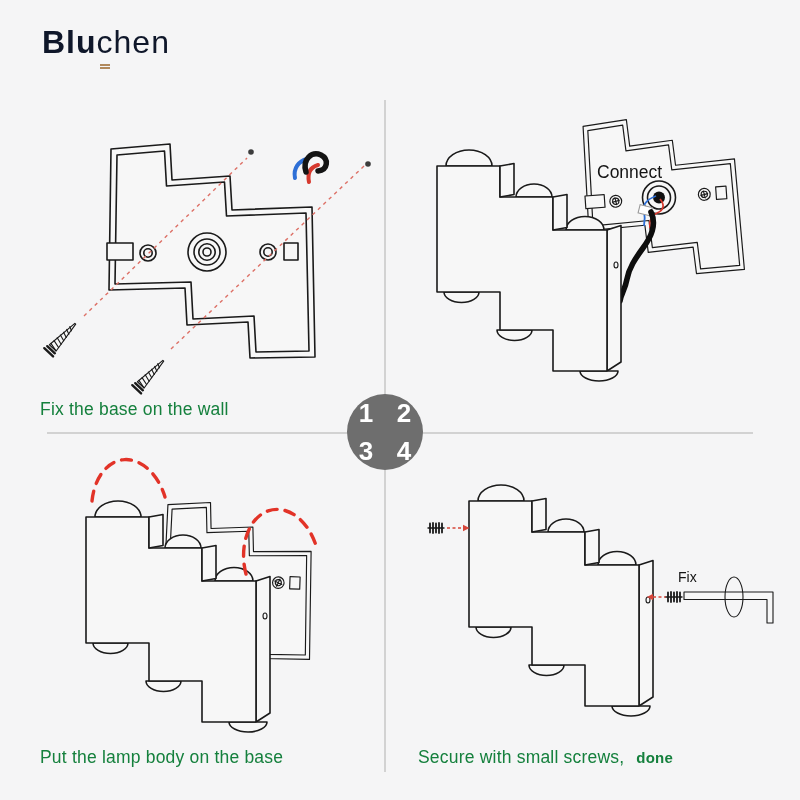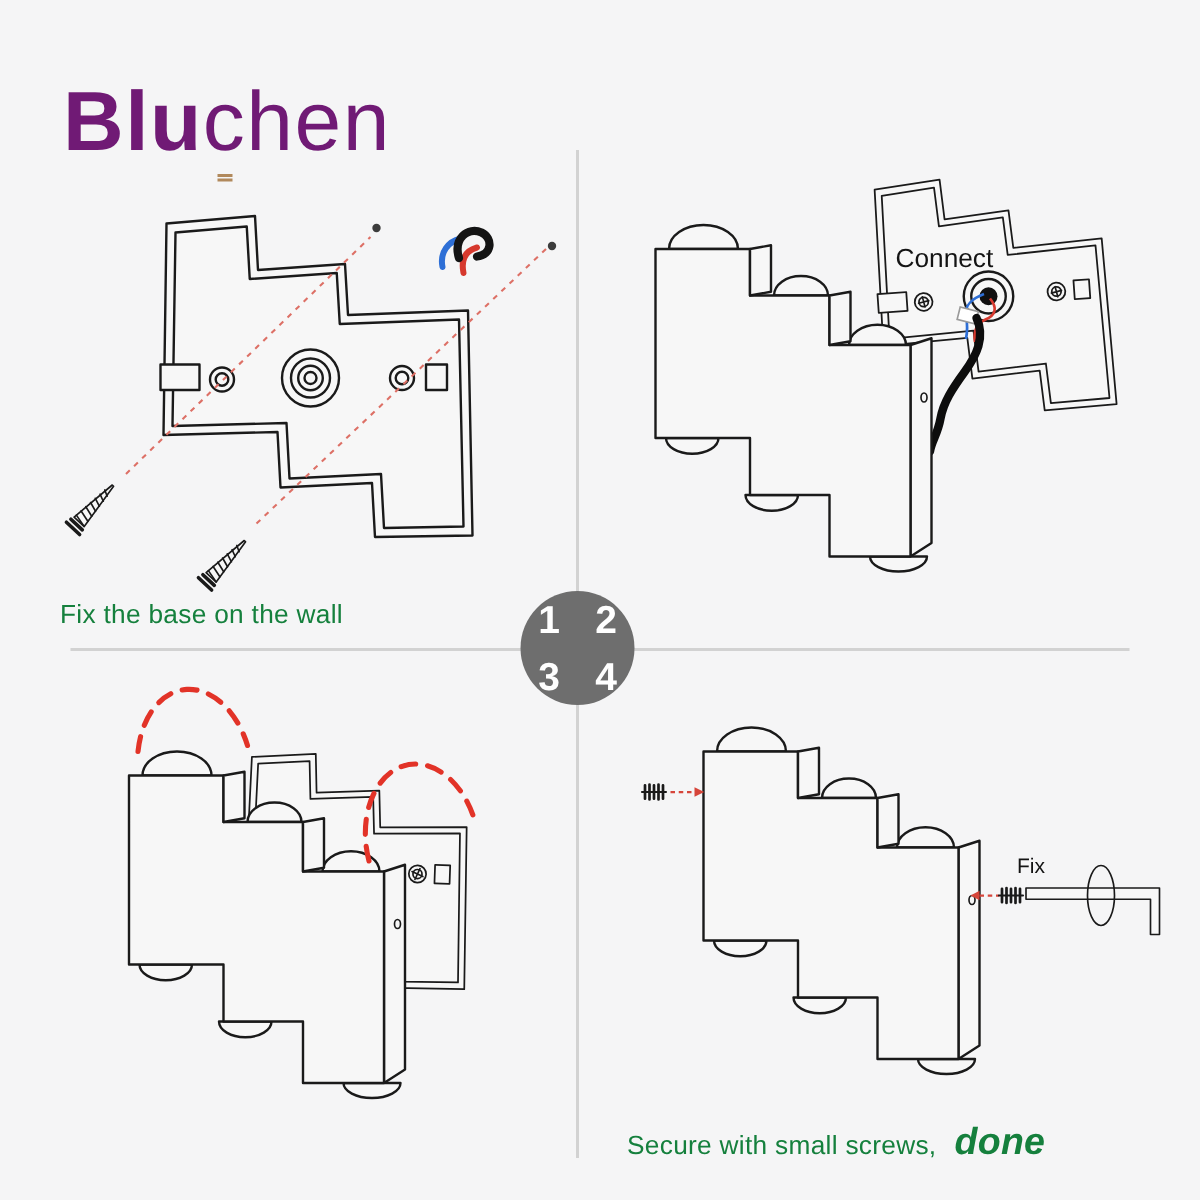--- a/index.html
+++ b/index.html
@@ -2,33 +2,33 @@
 <html><head>
 <meta charset="utf-8">
 <style>
   html,body{margin:0;padding:0;}
   .stage{position:relative;width:800px;height:800px;background:#f5f5f6;overflow:hidden;
          font-family:"Liberation Sans",sans-serif;}
   
   .divider-v{position:absolute;left:384px;top:100px;width:2px;height:672px;background:#d2d2d2;}
   .divider-h{position:absolute;left:47px;top:432px;width:706px;height:2px;background:#d2d2d2;}
   
-  .logo{position:absolute;left:42px;top:48px;font-size:56px;color:#701a75;letter-spacing:1px;white-space:nowrap;}
+  .logo{position:absolute;left:42px;top:24px;font-size:32px;color:#0f172a;letter-spacing:1px;white-space:nowrap;}
   .logo .b{font-weight:700;}
   .logo .l{font-weight:400;}
   .logo .cwrap{position:relative;display:inline-block;font-weight:400;}
   .logo .bulbbase{position:absolute;left:50%;transform:translateX(-50%);bottom:-5px;width:10px;height:2px;
                   background:#b1895c;box-shadow:0 3px 0 0 #b1895c;}
   
   .caption{position:absolute;font-size:17.5px;color:#15803d;text-align:left;letter-spacing:.2px;}
   .cap1{left:40px;top:399px;width:330px;}
   .cap2{left:420px;top:399px;width:320px;}
   .cap3{left:40px;top:747px;width:352px;}
   .cap4{left:418px;top:747px;width:350px;}
-  .cap-em{font-weight:700;font-size:25px;margin-left:12px;font-style:italic;}
+  .cap-em{font-weight:700;font-size:15px;margin-left:12px;}
   
   .badge{position:absolute;left:347px;top:394px;width:76px;height:76px;border-radius:50%;
          background:#6e6e6e;display:grid;grid-template-columns:1fr 1fr;grid-template-rows:1fr 1fr;
          color:#fff;font-weight:700;font-size:26px;}
   .badge span{display:flex;align-items:center;justify-content:center;}
   
   .art{position:absolute;left:0;top:0;}
   .ln{stroke:#1a1a1a;stroke-width:1.6;stroke-linejoin:round;stroke-linecap:round;}
   .fillw{fill:#f7f7f7;}
   .nofill{fill:none;}
@@ -159,17 +159,18 @@
   </div>
 
   <div class="badge">
     <span>1</span>
     <span>2</span>
     <span>3</span>
     <span>4</span>
   </div>
 
   <div class="caption cap1">Fix the base on the wall</div>
+  <div class="caption cap3">Put the lamp body on the base</div>
   <div class="caption cap4">
     <span>Secure with small screws,</span><span class="cap-em">done</span>
   </div>
 
 </div>
 
 </body></html>

